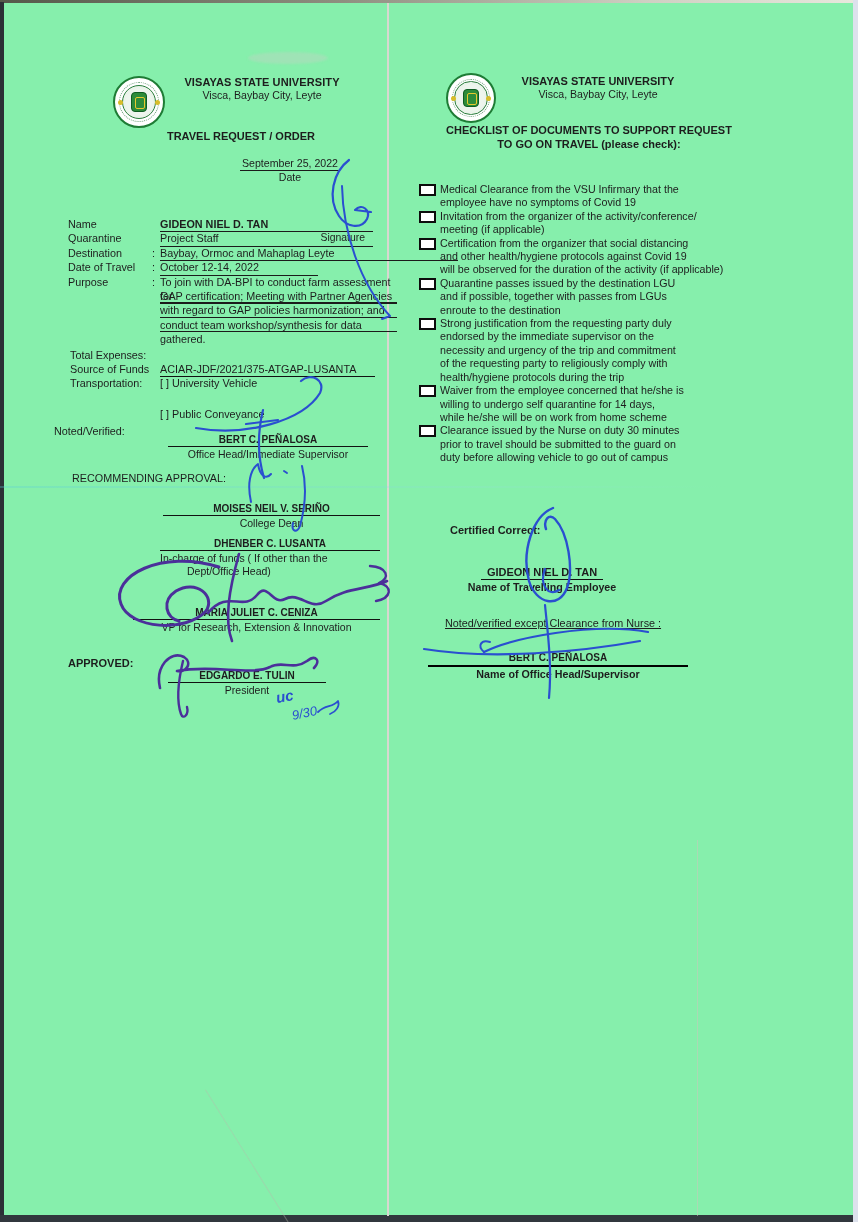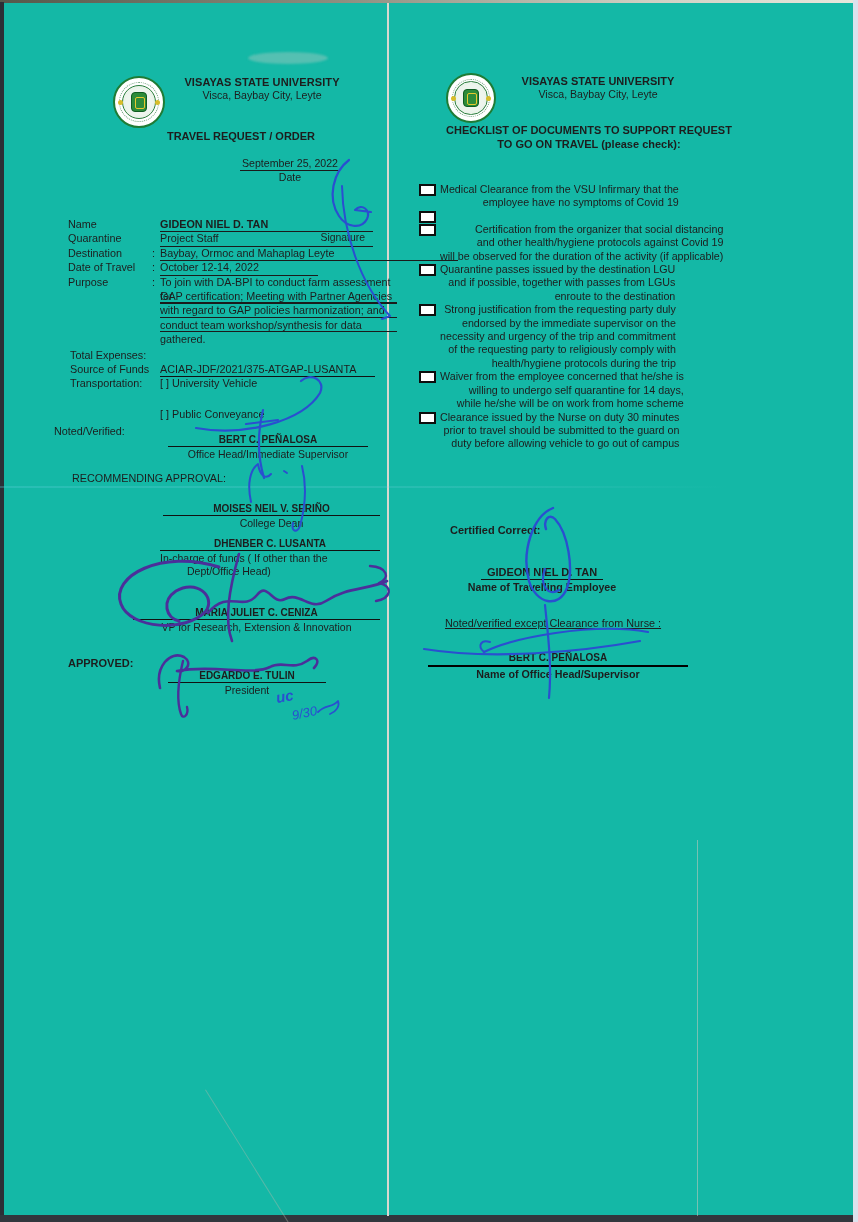--- a/index.html
+++ b/index.html
@@ -1,18 +1,18 @@
 <!DOCTYPE html>
 <html><head>
 <meta charset="utf-8">
 <style>
   * { margin:0; padding:0; box-sizing:border-box; }
   html,body { background:#ffffff; }
   body { font-family:"Liberation Sans", sans-serif; color:#1d1d1d; }
-  .page { position:relative; width:858px; height:1222px; background:#14b8a6; overflow:hidden; }
+  .page { position:relative; width:858px; height:1222px; background:#86efac; overflow:hidden; }
 
   
   .edge-top    { position:absolute; left:0; top:0; width:858px; height:3px;
                  background:linear-gradient(90deg,#55584a,#8f8f80 40%,#cfcfc2 75%,#e8e8dd); }
   .edge-left   { position:absolute; left:0; top:2px; width:4px; height:1220px; background:#2b3036; }
   .edge-bottom { position:absolute; left:0; bottom:0; width:858px; height:7px; background:#31373d; }
   .edge-right  { position:absolute; right:0; top:0; width:5px; height:1222px; background:#dde1ec; }
   .divider     { position:absolute; left:387px; top:3px; width:2px; height:1213px; background:#d8d8d0; }
   .fold-line   { position:absolute; left:697px; top:840px; width:1px; height:376px; background:rgba(200,200,188,.55); }
   .cyan-streak { position:absolute; left:0; top:486px; width:858px; height:2px;
@@ -78,21 +78,21 @@
   .apx4 { left:168px; top:670px; width:158px; }
 
   
   .hdr2 { position:absolute; left:508px; top:75px; width:180px; text-align:center; }
   .hdr2 .l1 { font-size:11px; font-weight:bold; }
   .hdr2 .l2 { font-size:10.6px; margin-top:1px; }
   .title2 { position:absolute; left:420px; top:124px; width:338px; text-align:center;
             font-size:11px; font-weight:bold; line-height:13.5px; white-space:pre-line; }
 
   .checklist { position:absolute; left:419px; top:183px; width:345px; }
-  .chk-item { display:flex; align-items:flex-start;text-align:right; }
+  .chk-item { display:flex; align-items:flex-start; }
   .chk-box { flex:0 0 auto; width:17px; height:12px; border:2px solid #0d0d0d; margin:1px 4px 0 0; background:#fff; }
   .chk-text { font-size:10.7px; line-height:13.4px; white-space:pre-line; }
 
   .certified { position:absolute; left:450px; top:524px; font-size:11px; font-weight:bold; }
   .emp-block { left:432px; top:562px; width:220px; }
   .emp-block .nm { display:inline-block; border-bottom:1.8px solid #111; padding:0 6px 1px 6px; }
   .emp-block .rl { font-weight:bold; font-size:10.7px; }
   .noted-except { position:absolute; left:445px; top:617px; font-size:10.8px; text-decoration:underline; }
   .sup-block { left:448px; top:652px; width:220px; }
   .sup-block .nm { border-bottom:2.4px solid #000; padding-bottom:2px; }
@@ -235,20 +235,22 @@
 TO GO ON TRAVEL (please check):</div>
 
   <div class="checklist">
     <div class="chk-item">
       <div class="chk-box"></div>
       <div class="chk-text">Medical Clearance from the VSU Infirmary that the
 employee have no symptoms of Covid 19</div>
     </div>
     <div class="chk-item">
       <div class="chk-box"></div>
+      <div class="chk-text">Invitation from the organizer of the activity/conference/
+meeting (if applicable)</div>
     </div>
     <div class="chk-item">
       <div class="chk-box"></div>
       <div class="chk-text">Certification from the organizer that social distancing
 and other health/hygiene protocols against Covid 19
 will be observed for the duration of the activity (if applicable)</div>
     </div>
     <div class="chk-item">
       <div class="chk-box"></div>
       <div class="chk-text">Quarantine passes issued by the destination LGU

